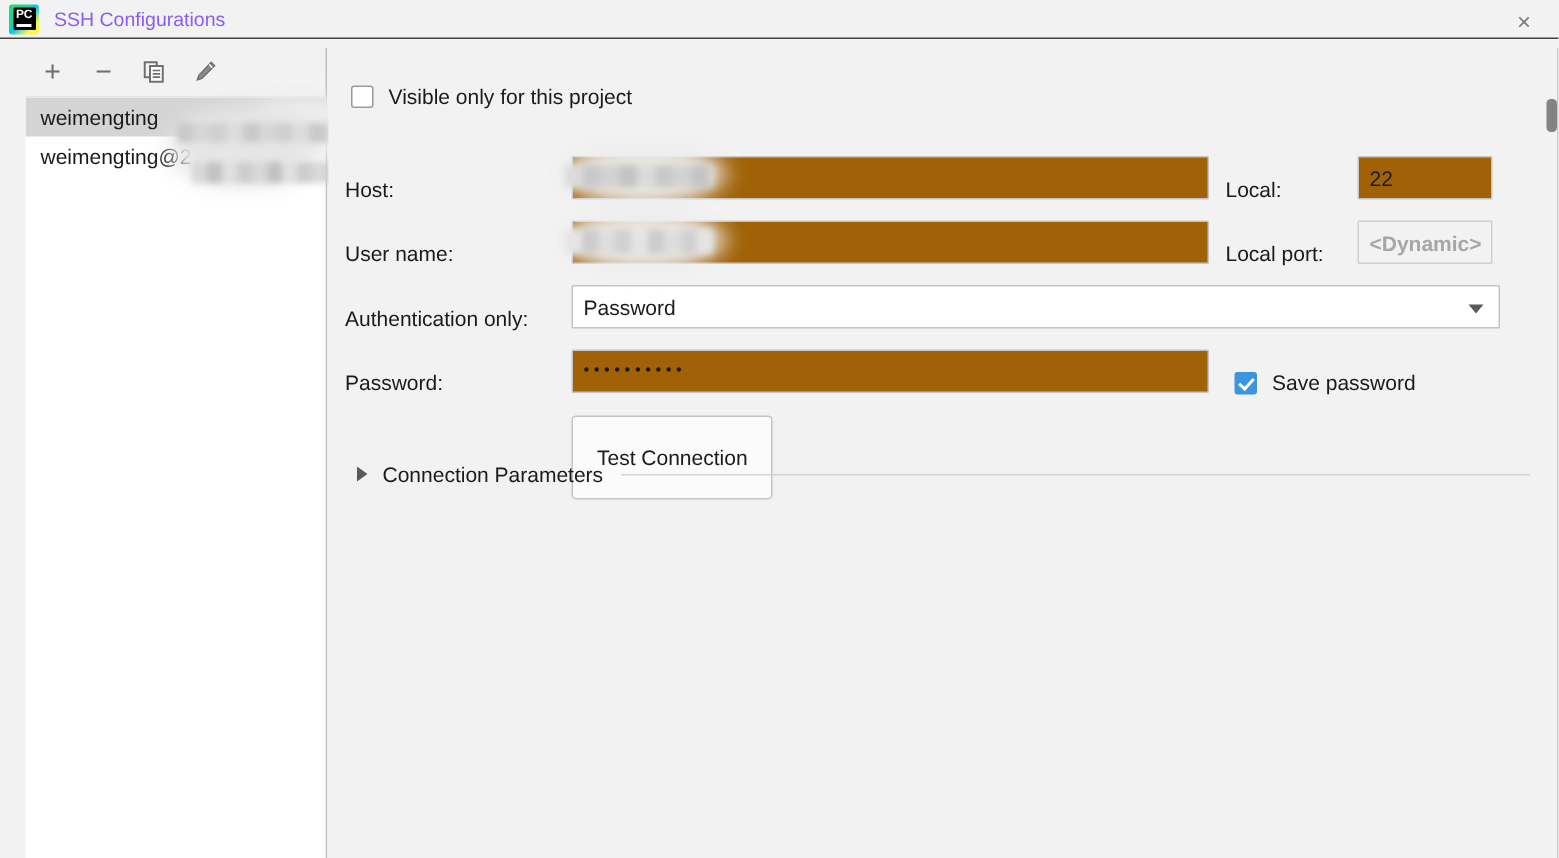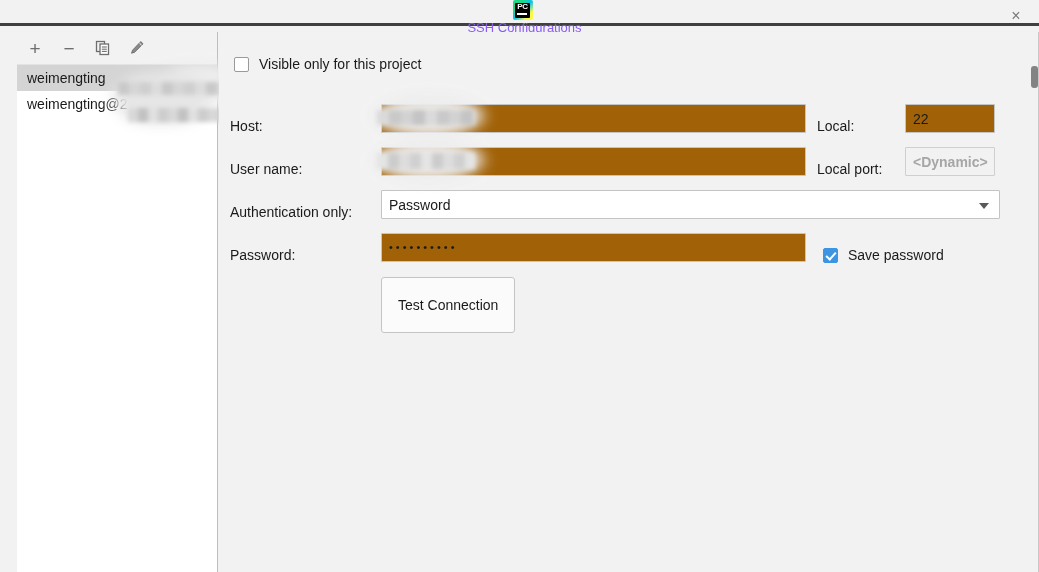--- a/index.html
+++ b/index.html
@@ -25,25 +25,24 @@
     box-sizing: border-box;
   }
 
   
   .titlebar {
     position: absolute;
     left: 0; top: 0;
     width: 1039px;
     height: 26px;
     background: #f2f2f2;
-    border-bottom: 3px solid #404040;
-    display: flex;
-    align-items: center;
-    box-sizing: border-box;
-    flex-direction: column;
+    border-bottom: 1px solid #404040;
+    display: flex;
+    align-items: center;
+    box-sizing: border-box;
   }
   .app-icon {
     margin-left: 6px;
     width: 20px;
     height: 20px;
     position: relative;
     flex: none;
   }
   .app-icon .ic-bg {
     position: absolute;
@@ -438,20 +437,25 @@
         <span class="pwd-dots">••••••••••</span>
       </div>
 
       <div class="row" style="left:604px; top:215px;">
         <div class="cbx checked"></div>
         <div class="lbl" style="margin-left:10px;">Save password</div>
       </div>
 
       <div class="btn" style="position:absolute; left:162px; top:245px;">Test Connection</div>
 
+      <div class="collapse">
+        <span class="tri"></span>
+        <span class="ctitle">Connection Parameters</span>
+        <span class="cline"></span>
+      </div>
 
       <div class="blur-blob" style="left:145px; top:60px; width:130px; height:48px;
                   background: radial-gradient(ellipse 62px 24px at 65px 24px, #ededed 0%, #ededed 74%, rgba(237,237,237,0) 100%);"></div>
       <div class="blob-pix" style="left:158px; top:78px; width:98px; height:15px;
                   background: repeating-linear-gradient(90deg,#dadada 0 12px,#c9c9c9 12px 24px,#d2d2d2 24px 36px,#c4c4c4 36px 48px);"></div>
 
       <div class="blur-blob" style="left:145px; top:104px; width:130px; height:48px;
                   background: radial-gradient(ellipse 62px 24px at 65px 24px, #ededed 0%, #ededed 74%, rgba(237,237,237,0) 100%);"></div>
       <div class="blob-pix" style="left:158px; top:121px; width:98px; height:16px;
                   background: repeating-linear-gradient(90deg,#e4e4e4 0 11px,#cccccc 11px 22px,#dddddd 22px 33px,#d0d0d0 33px 44px);"></div>

